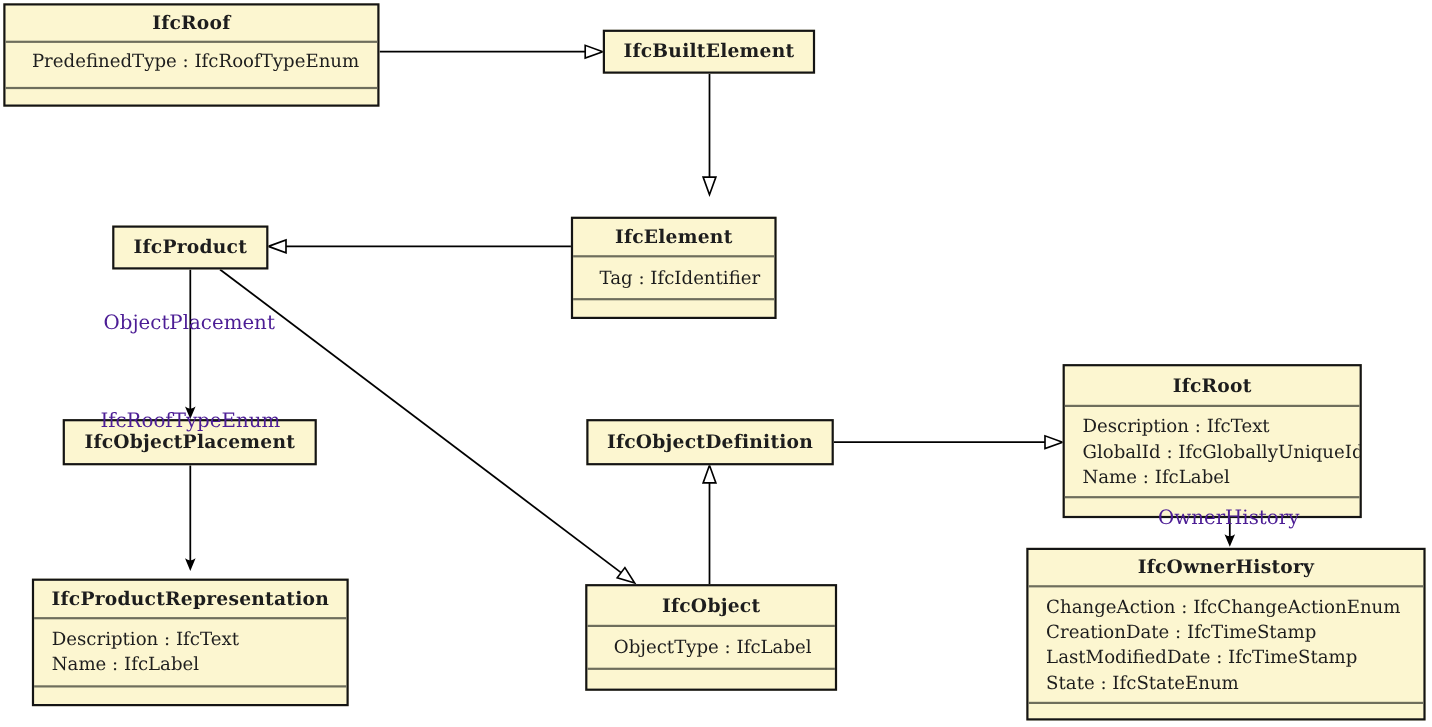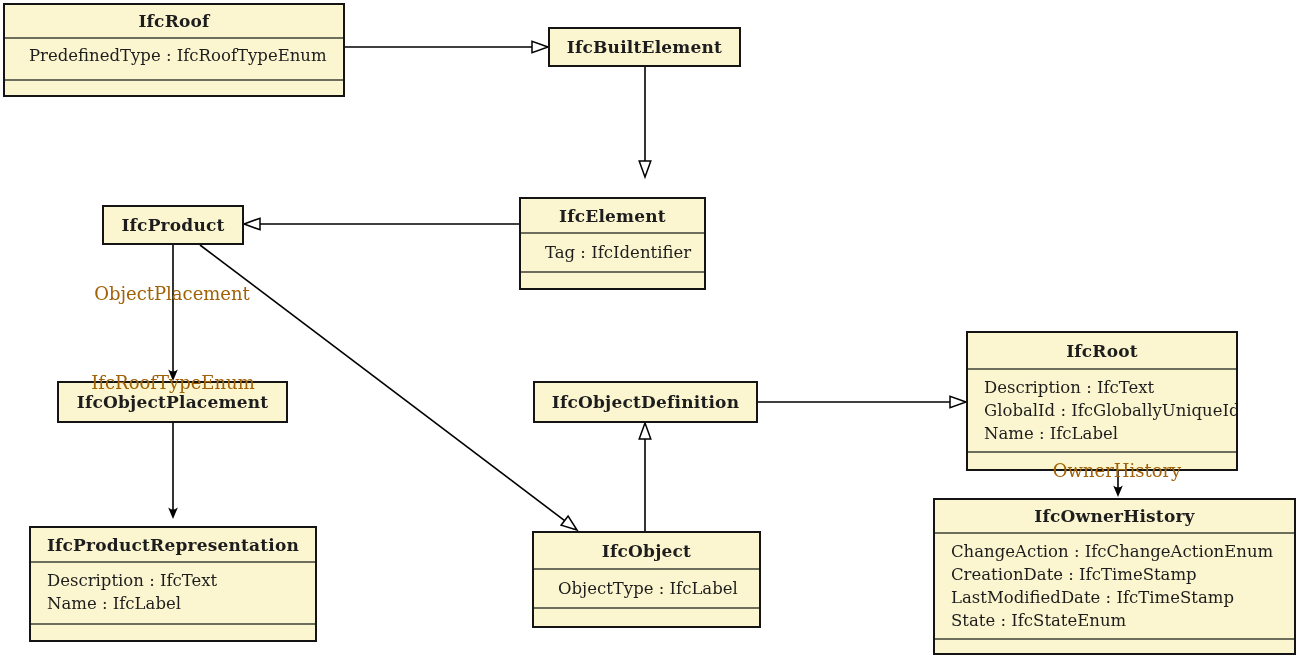--- a/index.html
+++ b/index.html
@@ -59,21 +59,21 @@
     flex: 1 1 auto;
     border-top: 2px solid var(--sep-color, #6e6e5c);
   }
   .edge-label {
     position: absolute;
     transform: translateX(-50%);
     font-size: 18px;
     line-height: 20px;
     white-space: nowrap;
     z-index: 3;
-    color: #a16207;
+    color: #4c1d95;
   }
   .edge-line { stroke: #000; stroke-width: 1.6; fill: none; }
   .tri-hollow { fill: #ffffff; stroke: #000; stroke-width: 1.5; }
   .arrow-filled { fill: #000; stroke: none; }
 </style>
 </head>
 <body>
 
 <div id="canvas">
 

